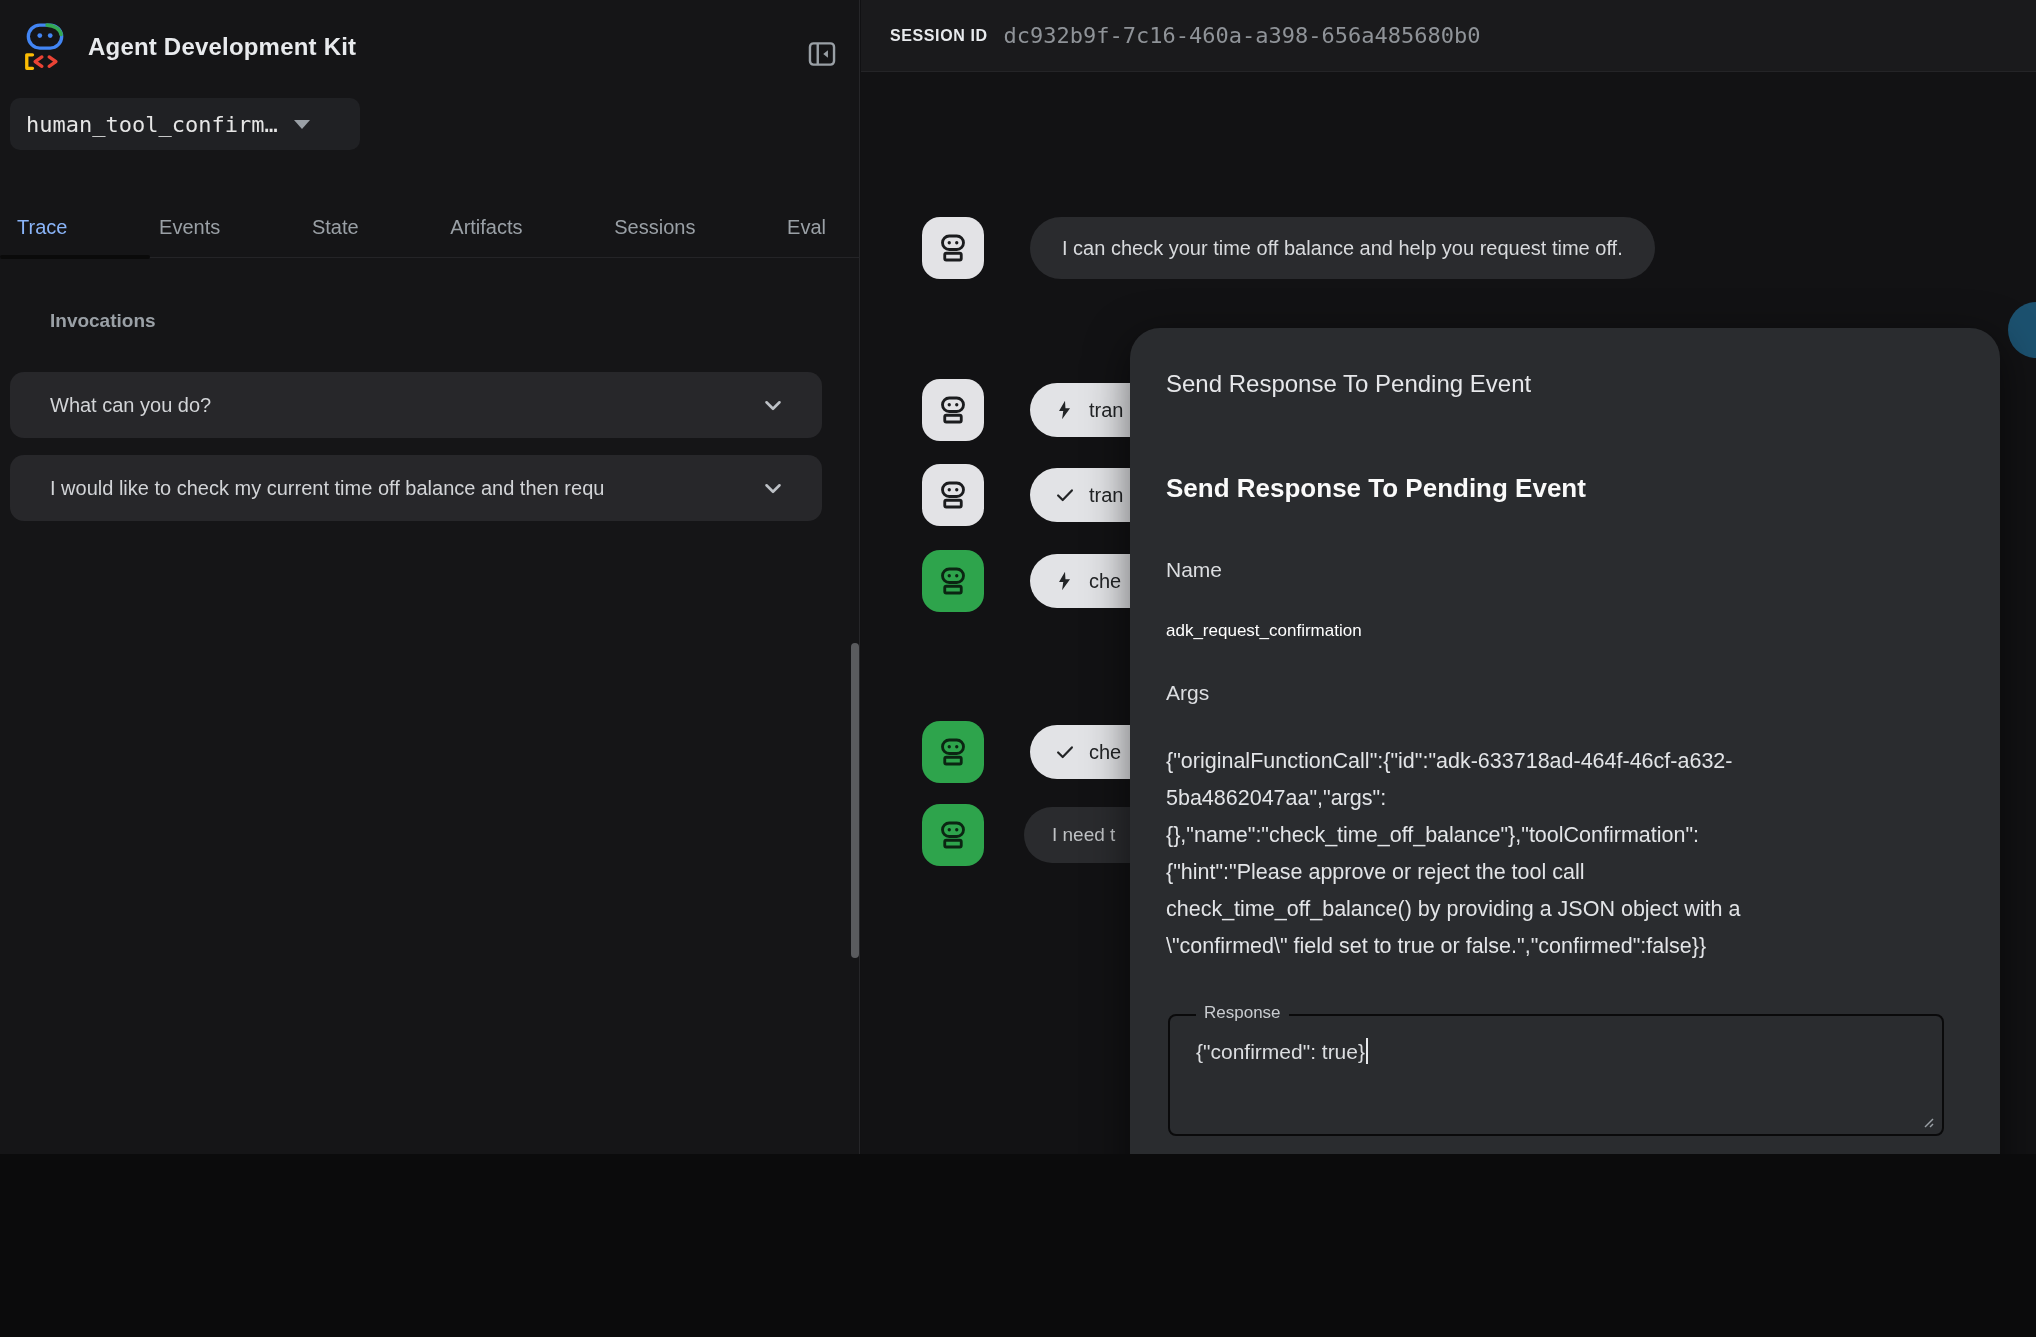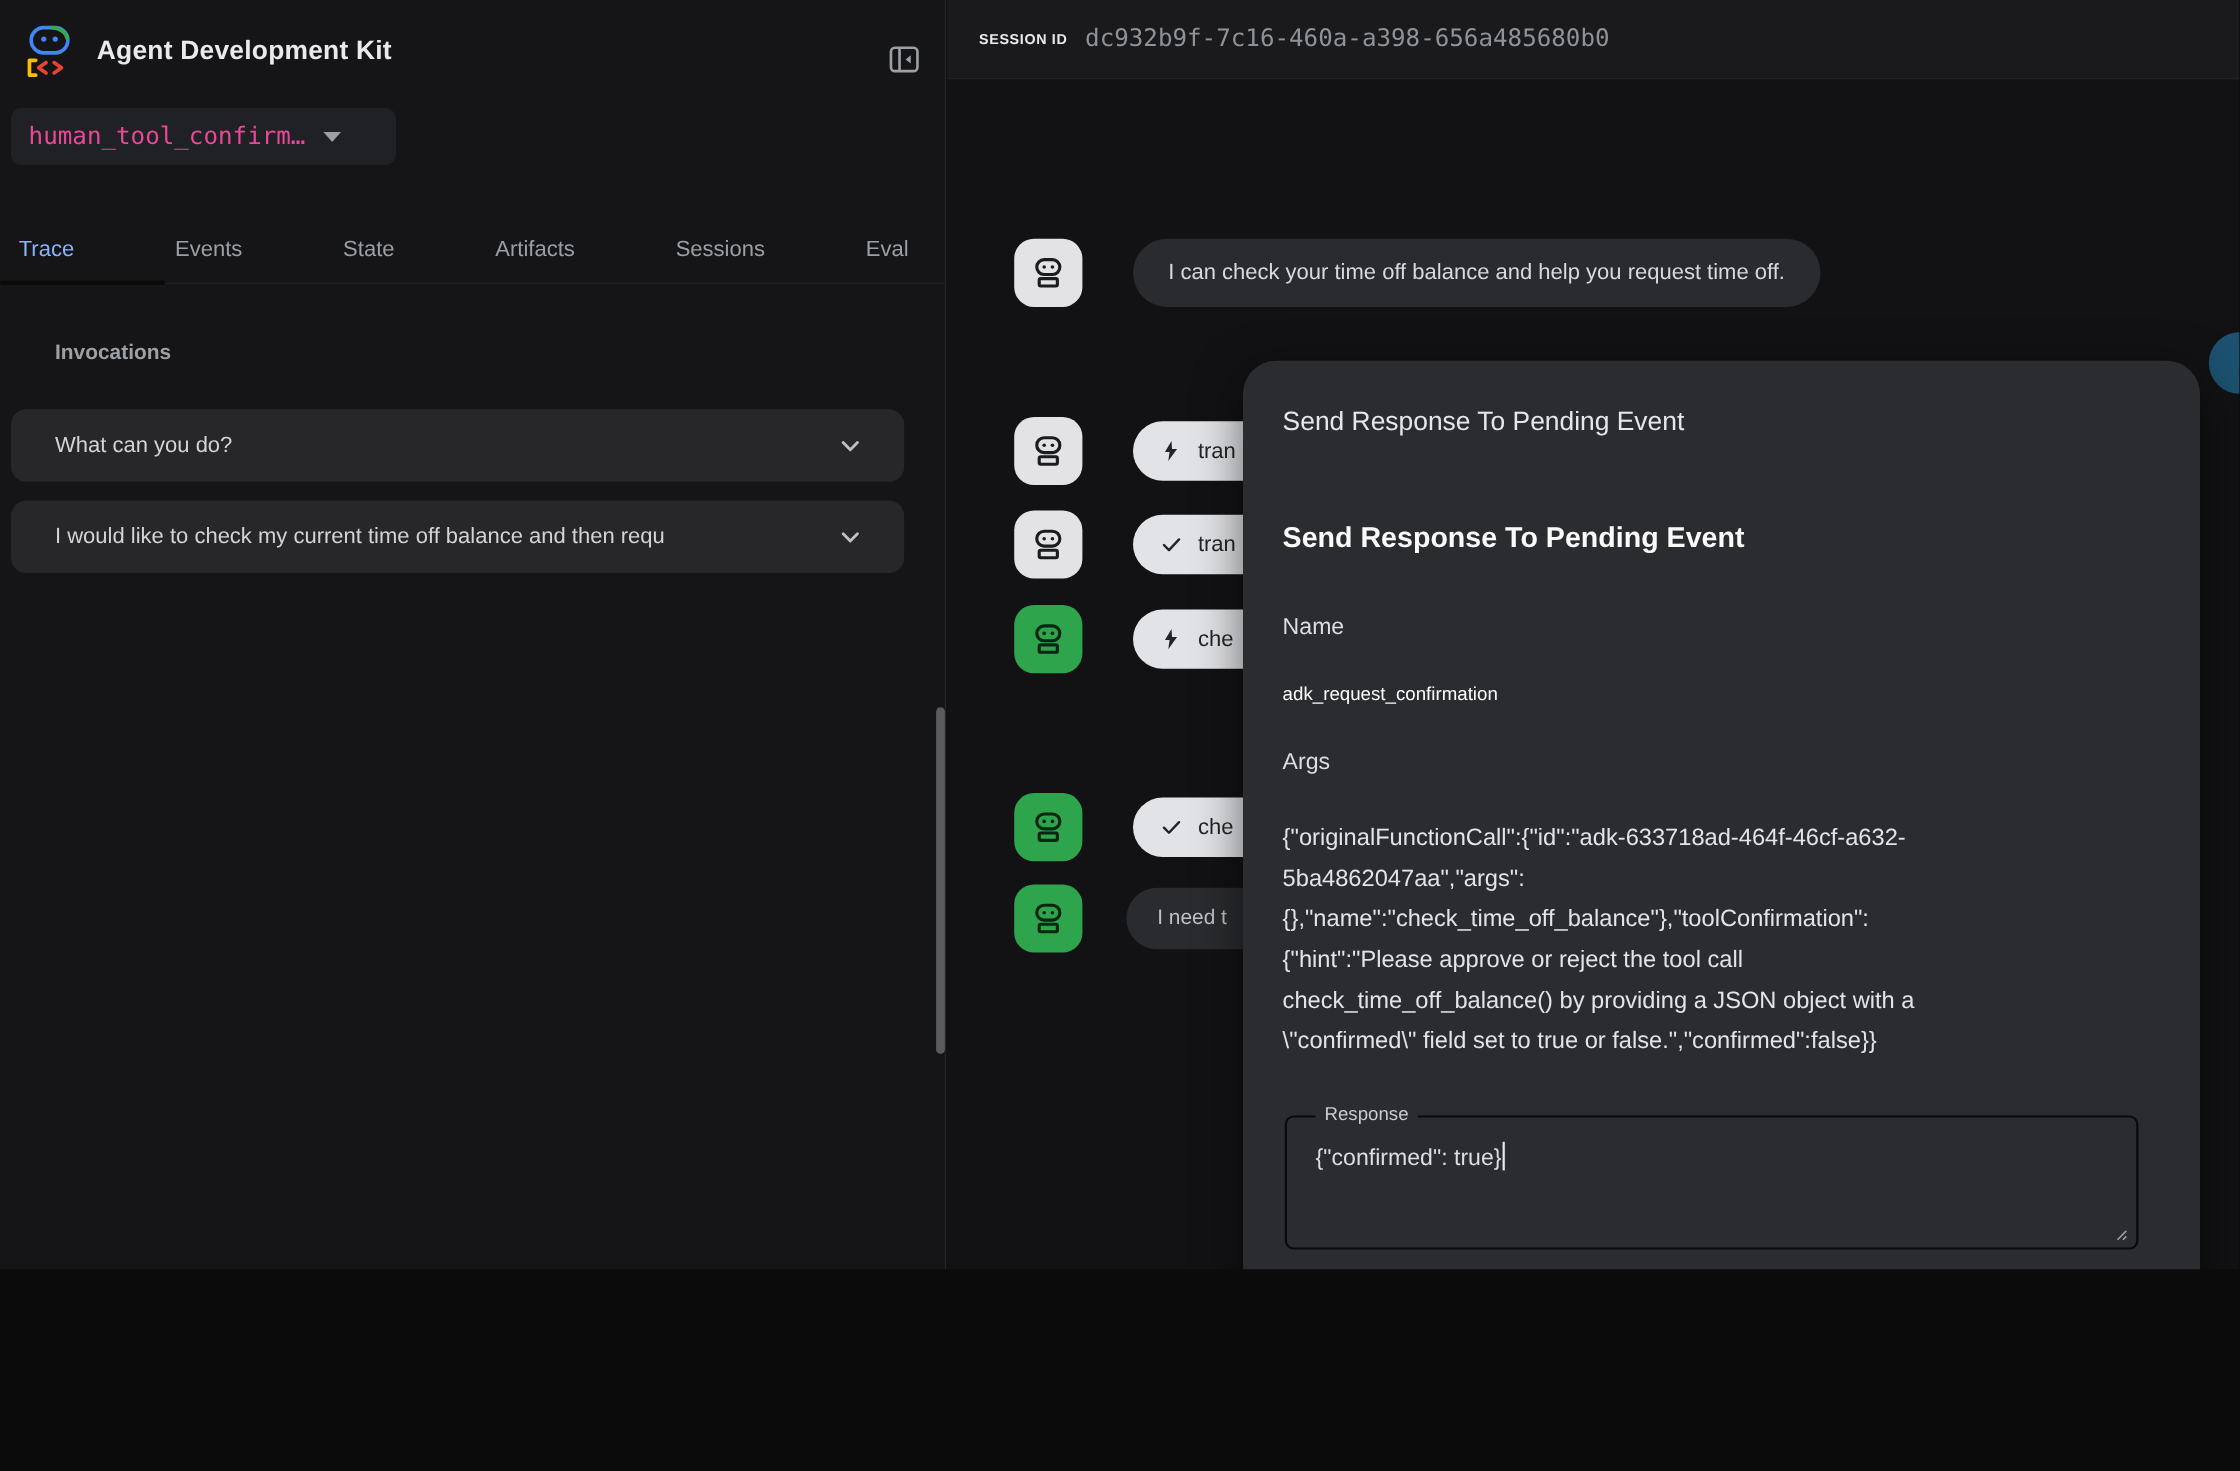--- a/index.html
+++ b/index.html
@@ -16,21 +16,21 @@
   }
   .sb-header { position:absolute; left:20px; top:20px; display:flex; align-items:center; gap:18px; }
   .adk-logo { width:50px; height:54px; }
   .app-title { font-size:24px; font-weight:700; color:#e8eaed; letter-spacing:.2px; }
   .collapse-btn { position:absolute; left:800px; top:32px; width:44px; height:44px; display:flex; align-items:center; justify-content:center; cursor:pointer; }
   .agent-select {
     position:absolute; left:10px; top:98px; width:350px; height:52px;
     background:#202124; border-radius:10px; display:flex; align-items:center;
     padding:0 16px; cursor:pointer;
   }
-  .agent-select-value { font-family:"DejaVu Sans Mono", monospace; font-size:22px; color:#ec4899; }
+  .agent-select-value { font-family:"DejaVu Sans Mono", monospace; font-size:22px; color:#e5e5e5; }
   .dd-arrow { width:0; height:0; border-left:8px solid transparent; border-right:8px solid transparent; border-top:9px solid #9aa0a6; margin-left:16px; }
   .tab-bar {
     position:absolute; left:0; top:198px; width:860px; height:60px;
     display:flex; justify-content:space-between; align-items:center;
     padding:0 34px 0 17px; border-bottom:1px solid #242427;
   }
   .tab { font-size:20px; color:#9aa0a6; cursor:pointer; white-space:nowrap; }
   .tab.active { color:#8ab4f8; }
   .tab-ink { position:absolute; left:0; top:255px; width:150px; height:4px; background:#0a0a0a; border-radius:2px; }
   .invocations-heading { position:absolute; left:50px; top:310px; font-size:19px; font-weight:700; color:#9aa0a6; }
@@ -44,21 +44,21 @@
   }
   .chev { width:26px; height:26px; flex:none; margin-left:14px; }
   .sb-scrollbar { position:absolute; left:851px; top:643px; width:8px; height:315px; background:#5a5b5e; border-radius:4px; cursor:pointer; }
 
   
   .main { position:absolute; left:861px; top:0; width:1175px; height:1337px; background:#121214; }
   .session-header {
     position:absolute; left:0; top:0; width:1175px; height:72px; background:#1a1a1c;
     border-bottom:1px solid #242427; display:flex; align-items:center; padding-left:29px;
   }
-  .session-label { font-size:13px; font-weight:700; color:#e8eaed; letter-spacing:.6px; }
+  .session-label { font-size:16px; font-weight:700; color:#e8eaed; letter-spacing:.6px; }
   .session-value { font-family:"DejaVu Sans Mono", monospace; font-size:22px; color:#8f9398; margin-left:16px; }
 
   .chat-row { position:absolute; left:61px; display:flex; align-items:center; gap:46px; }
   .avatar {
     width:62px; height:62px; border-radius:18px; flex:none;
     display:flex; align-items:center; justify-content:center;
   }
   .avatar.gray  { background:#e3e3e6; color:#1b1c1e; }
   .avatar.green { background:#2ea44c; color:#0b2512; }
   .avatar svg { width:36px; height:36px; }

